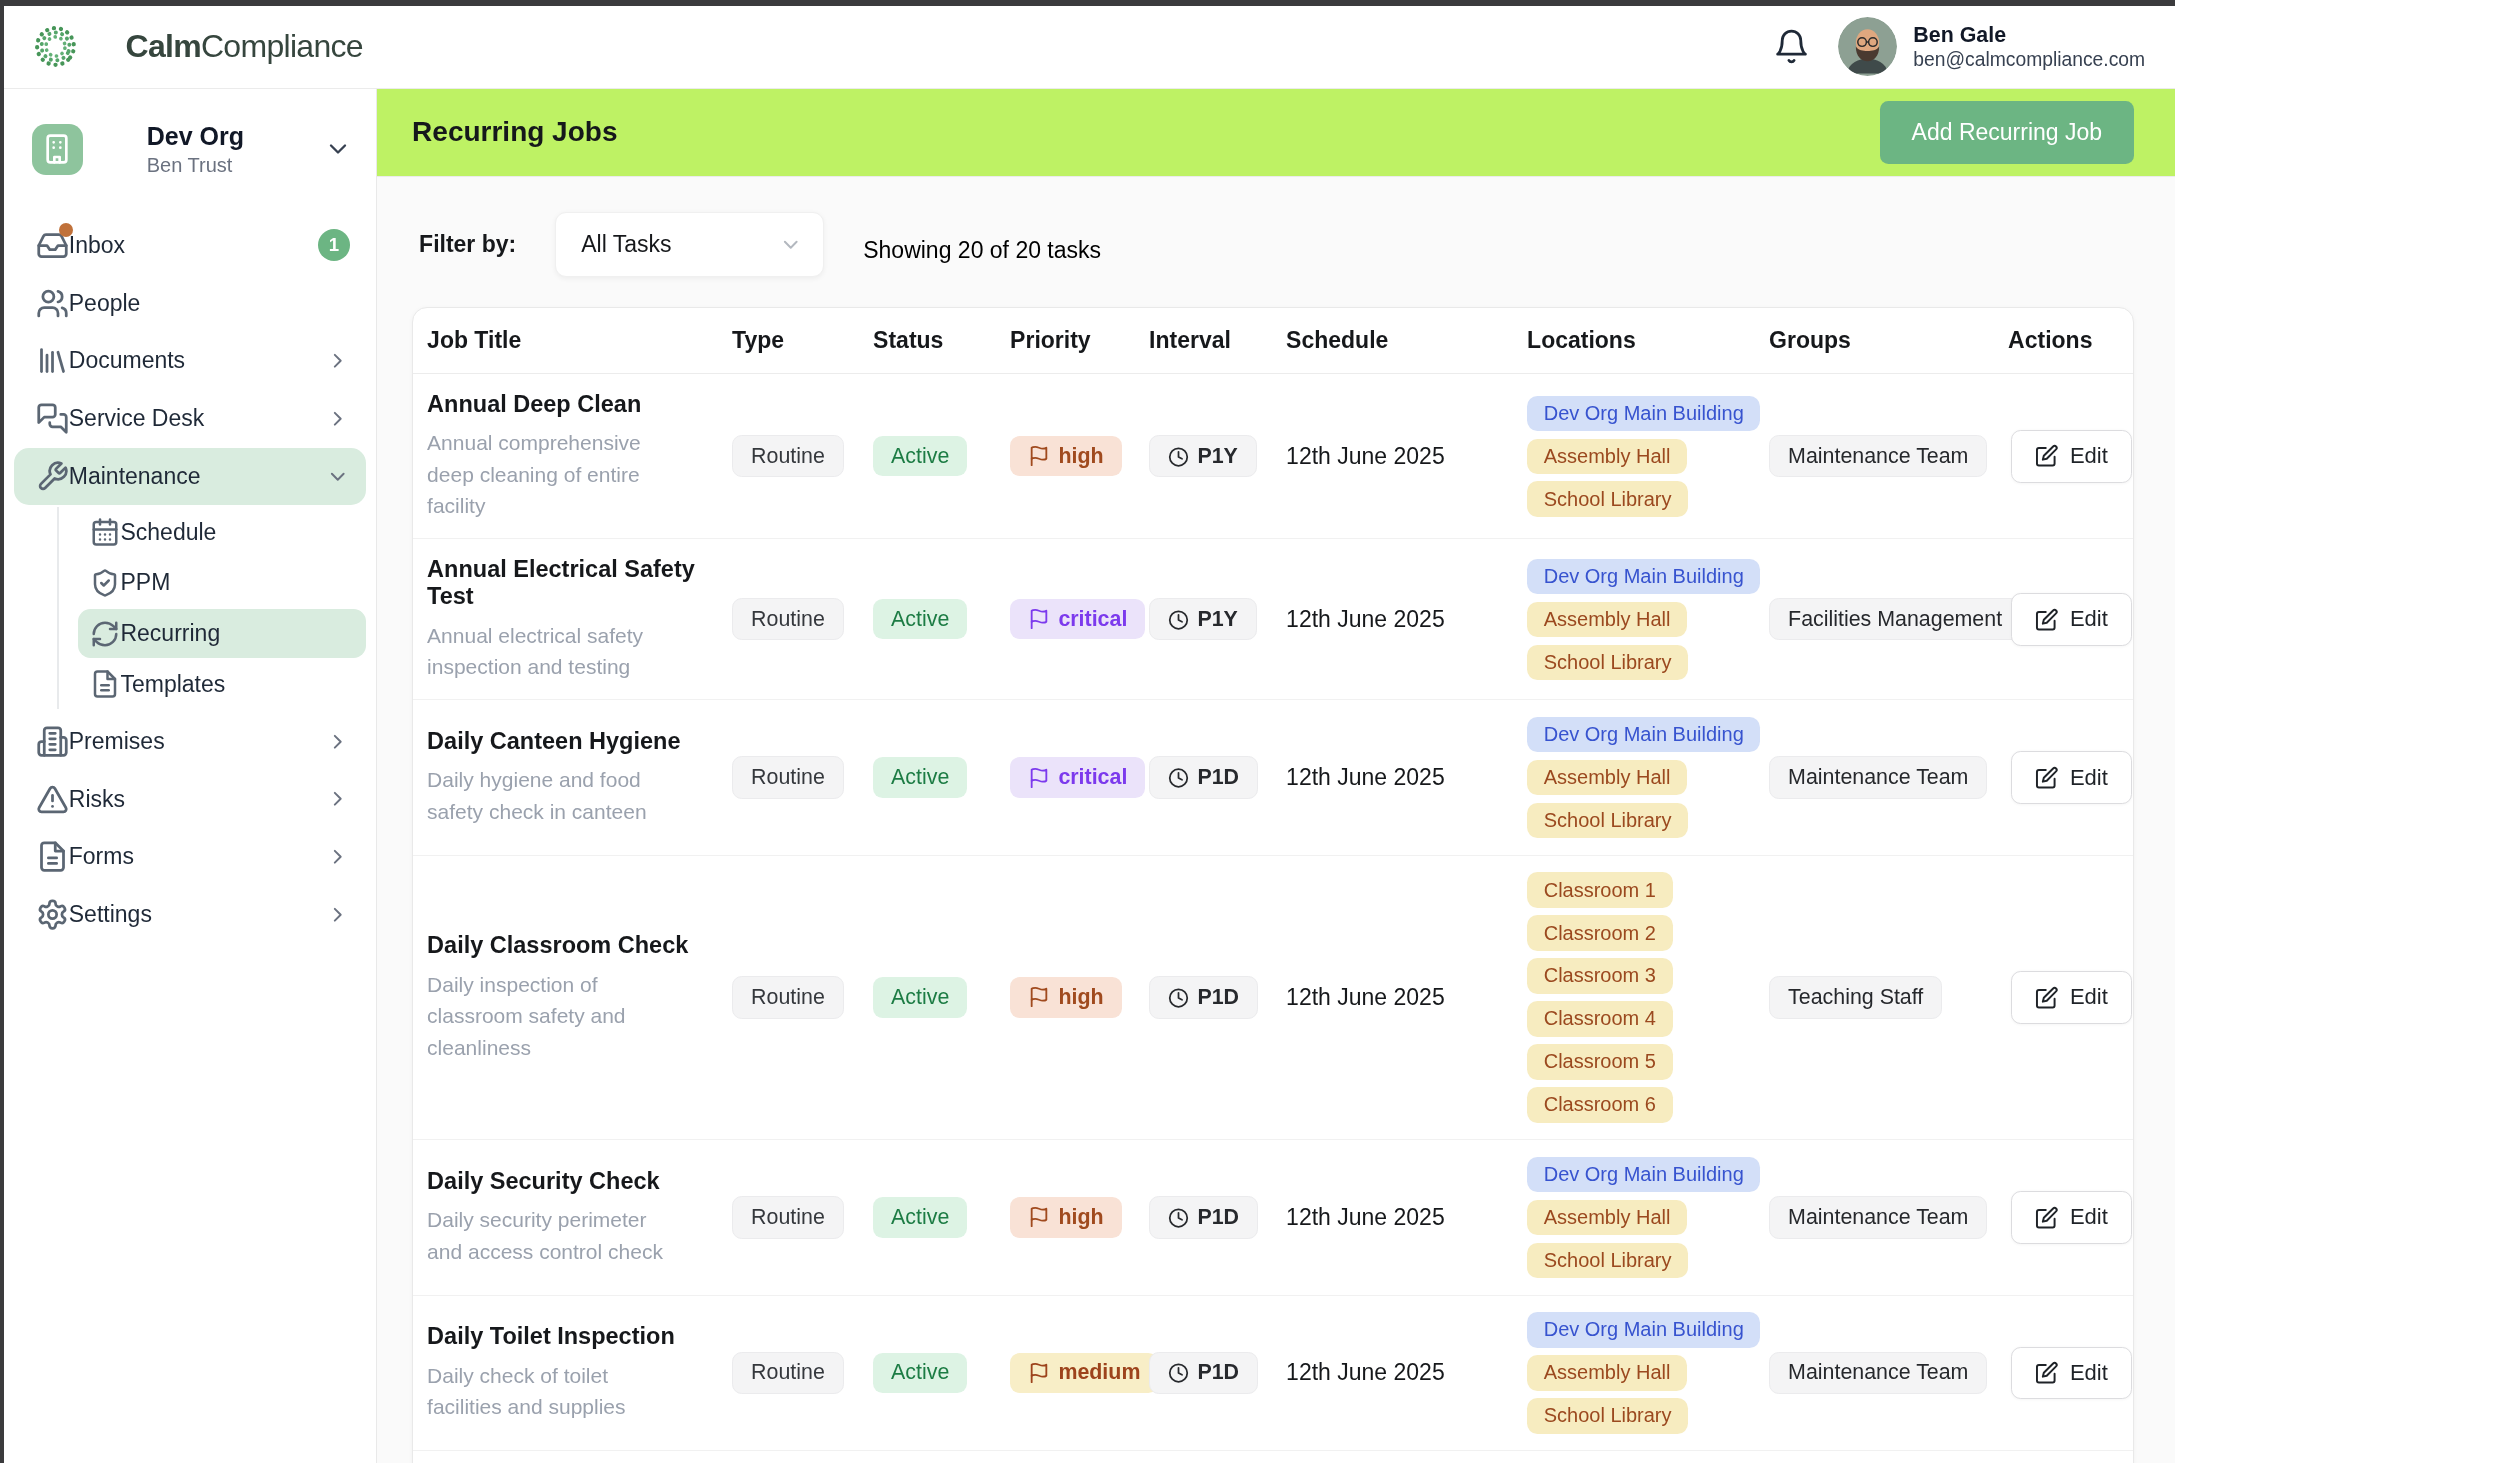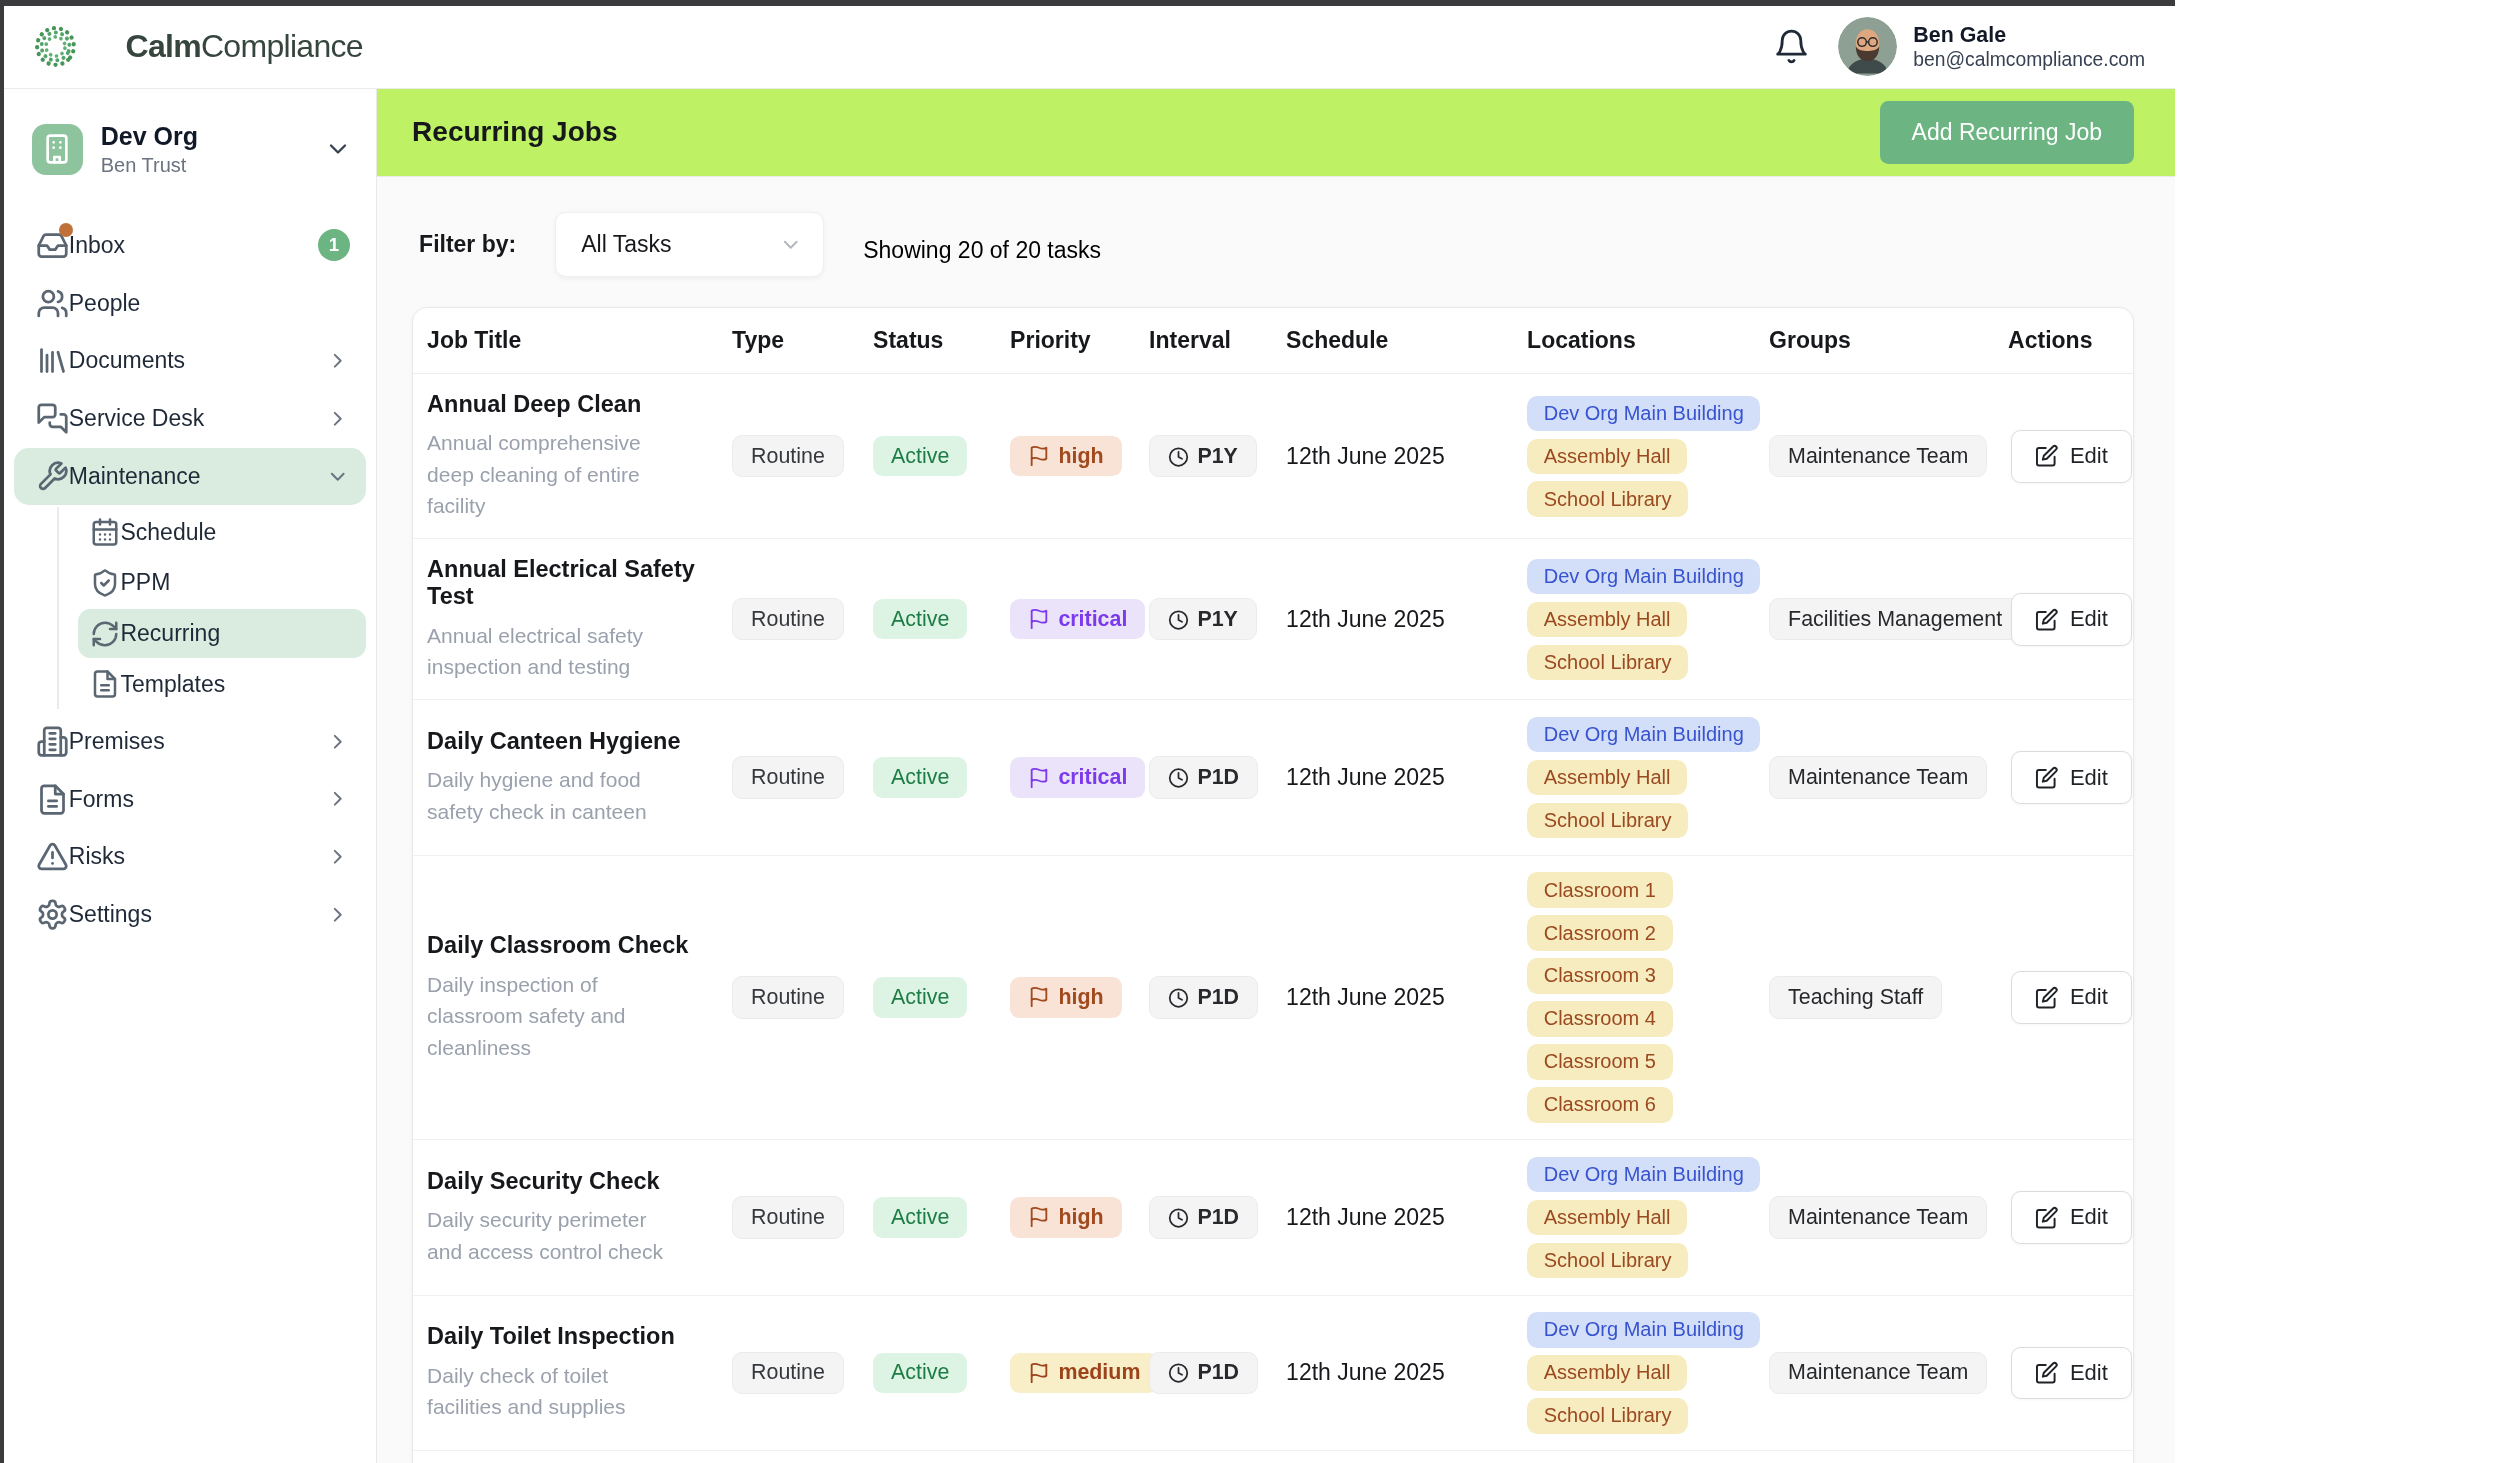--- a/index.html
+++ b/index.html
@@ -27,21 +27,21 @@
   .user-email { font-size:19.3px; color:#374151;}
 
   
   .shell { flex:1; display:flex; min-height:0;}
 
   
   .sidebar { width:373px; flex:0 0 373px; background:#fff; border-right:1.4px solid #e9e9e9; padding:21px 9.7px 0 9.7px;}
   .org { display:flex; align-items:center; gap:18px; padding:12.4px 14px 12.4px 18px; margin-bottom:28px; cursor:pointer;}
   .org-icon { width:51px; height:51px; border-radius:14px; background:#8ec49d; color:#fff; display:flex; align-items:center; justify-content:center; flex:0 0 51px;}
   .org-icon svg { width:32px; height:32px;}
-  .org-meta { flex:1;}
+  .org-meta { flex:1;margin-left:46px;}
   .org-name { font-size:25px; font-weight:700; color:#111827;}
   .org-sub { font-size:20px; color:#6b7280; margin-top:2.8px;}
   .chev { width:28px; height:28px; color:#374151;}
   .chev svg{width:100%;height:100%;}
   .chev.small{ width:23.5px; height:23.5px; color:#6b7280;}
 
   .nav-item { display:flex; align-items:center; padding:11.7px 16.6px 11.7px 22px; border-radius:15px;
     font-size:23px; color:#1f2937; cursor:pointer; margin:1.4px 0;}
   .nav-item .nav-icon { width:33px; height:33px; color:#5b6673; position:relative; flex:0 0 33px;}
   .nav-icon svg { width:100%; height:100%;}
@@ -261,37 +261,37 @@
                 <path d="M18 9h2a2 2 0 0 1 2 2v9a2 2 0 0 1-2 2h-2"></path>
                 <path d="M10 6h4M10 10h4M10 14h4M10 18h4"></path>
               </svg></span>
             <span class="nav-label">Premises</span>
             <span class="chev small"><svg viewBox="0 0 24 24" fill="none" stroke="currentColor" stroke-width="2" stroke-linecap="round" stroke-linejoin="round">
                 <polyline points="9 6 15 12 9 18"></polyline>
               </svg></span>
           </div>
           <div class="nav-item">
             <span class="nav-icon"><svg viewBox="0 0 24 24" fill="none" stroke="currentColor" stroke-width="2" stroke-linecap="round" stroke-linejoin="round">
+                <path d="m21.73 18-8-14a2 2 0 0 0-3.48 0l-8 14A2 2 0 0 0 4 21h16a2 2 0 0 0 1.73-3Z"></path>
+                <line x1="12" y1="9" x2="12" y2="13"></line>
+                <line x1="12" y1="17" x2="12.01" y2="17"></line>
+              </svg></span>
+            <span class="nav-label">Risks</span>
+            <span class="chev small"><svg viewBox="0 0 24 24" fill="none" stroke="currentColor" stroke-width="2" stroke-linecap="round" stroke-linejoin="round">
+                <polyline points="9 6 15 12 9 18"></polyline>
+              </svg></span>
+          </div>
+          <div class="nav-item">
+            <span class="nav-icon"><svg viewBox="0 0 24 24" fill="none" stroke="currentColor" stroke-width="2" stroke-linecap="round" stroke-linejoin="round">
                 <path d="M14 2H6a2 2 0 0 0-2 2v16a2 2 0 0 0 2 2h12a2 2 0 0 0 2-2V8z"></path>
                 <polyline points="14 2 14 8 20 8"></polyline>
                 <line x1="15" y1="13" x2="9" y2="13"></line>
                 <line x1="15" y1="17" x2="9" y2="17"></line>
               </svg></span>
             <span class="nav-label">Forms</span>
-            <span class="chev small"><svg viewBox="0 0 24 24" fill="none" stroke="currentColor" stroke-width="2" stroke-linecap="round" stroke-linejoin="round">
-                <polyline points="9 6 15 12 9 18"></polyline>
-              </svg></span>
-          </div>
-          <div class="nav-item">
-            <span class="nav-icon"><svg viewBox="0 0 24 24" fill="none" stroke="currentColor" stroke-width="2" stroke-linecap="round" stroke-linejoin="round">
-                <path d="m21.73 18-8-14a2 2 0 0 0-3.48 0l-8 14A2 2 0 0 0 4 21h16a2 2 0 0 0 1.73-3Z"></path>
-                <line x1="12" y1="9" x2="12" y2="13"></line>
-                <line x1="12" y1="17" x2="12.01" y2="17"></line>
-              </svg></span>
-            <span class="nav-label">Risks</span>
             <span class="chev small"><svg viewBox="0 0 24 24" fill="none" stroke="currentColor" stroke-width="2" stroke-linecap="round" stroke-linejoin="round">
                 <polyline points="9 6 15 12 9 18"></polyline>
               </svg></span>
           </div>
           <div class="nav-item">
             <span class="nav-icon"><svg viewBox="0 0 24 24" fill="none" stroke="currentColor" stroke-width="2" stroke-linecap="round" stroke-linejoin="round">
                 <path d="M12.22 2h-.44a2 2 0 0 0-2 2v.18a2 2 0 0 1-1 1.73l-.43.25a2 2 0 0 1-2 0l-.15-.08a2 2 0 0 0-2.73.73l-.22.38a2 2 0 0 0 .73 2.73l.15.1a2 2 0 0 1 1 1.72v.51a2 2 0 0 1-1 1.74l-.15.09a2 2 0 0 0-.73 2.73l.22.38a2 2 0 0 0 2.73.73l.15-.08a2 2 0 0 1 2 0l.43.25a2 2 0 0 1 1 1.73V20a2 2 0 0 0 2 2h.44a2 2 0 0 0 2-2v-.18a2 2 0 0 1 1-1.73l.43-.25a2 2 0 0 1 2 0l.15.08a2 2 0 0 0 2.73-.73l.22-.39a2 2 0 0 0-.73-2.73l-.15-.08a2 2 0 0 1-1-1.74v-.5a2 2 0 0 1 1-1.74l.15-.09a2 2 0 0 0 .73-2.73l-.22-.38a2 2 0 0 0-2.73-.73l-.15.08a2 2 0 0 1-2 0l-.43-.25a2 2 0 0 1-1-1.73V4a2 2 0 0 0-2-2z"></path>
                 <circle cx="12" cy="12" r="3"></circle>
               </svg></span>
             <span class="nav-label">Settings</span>

